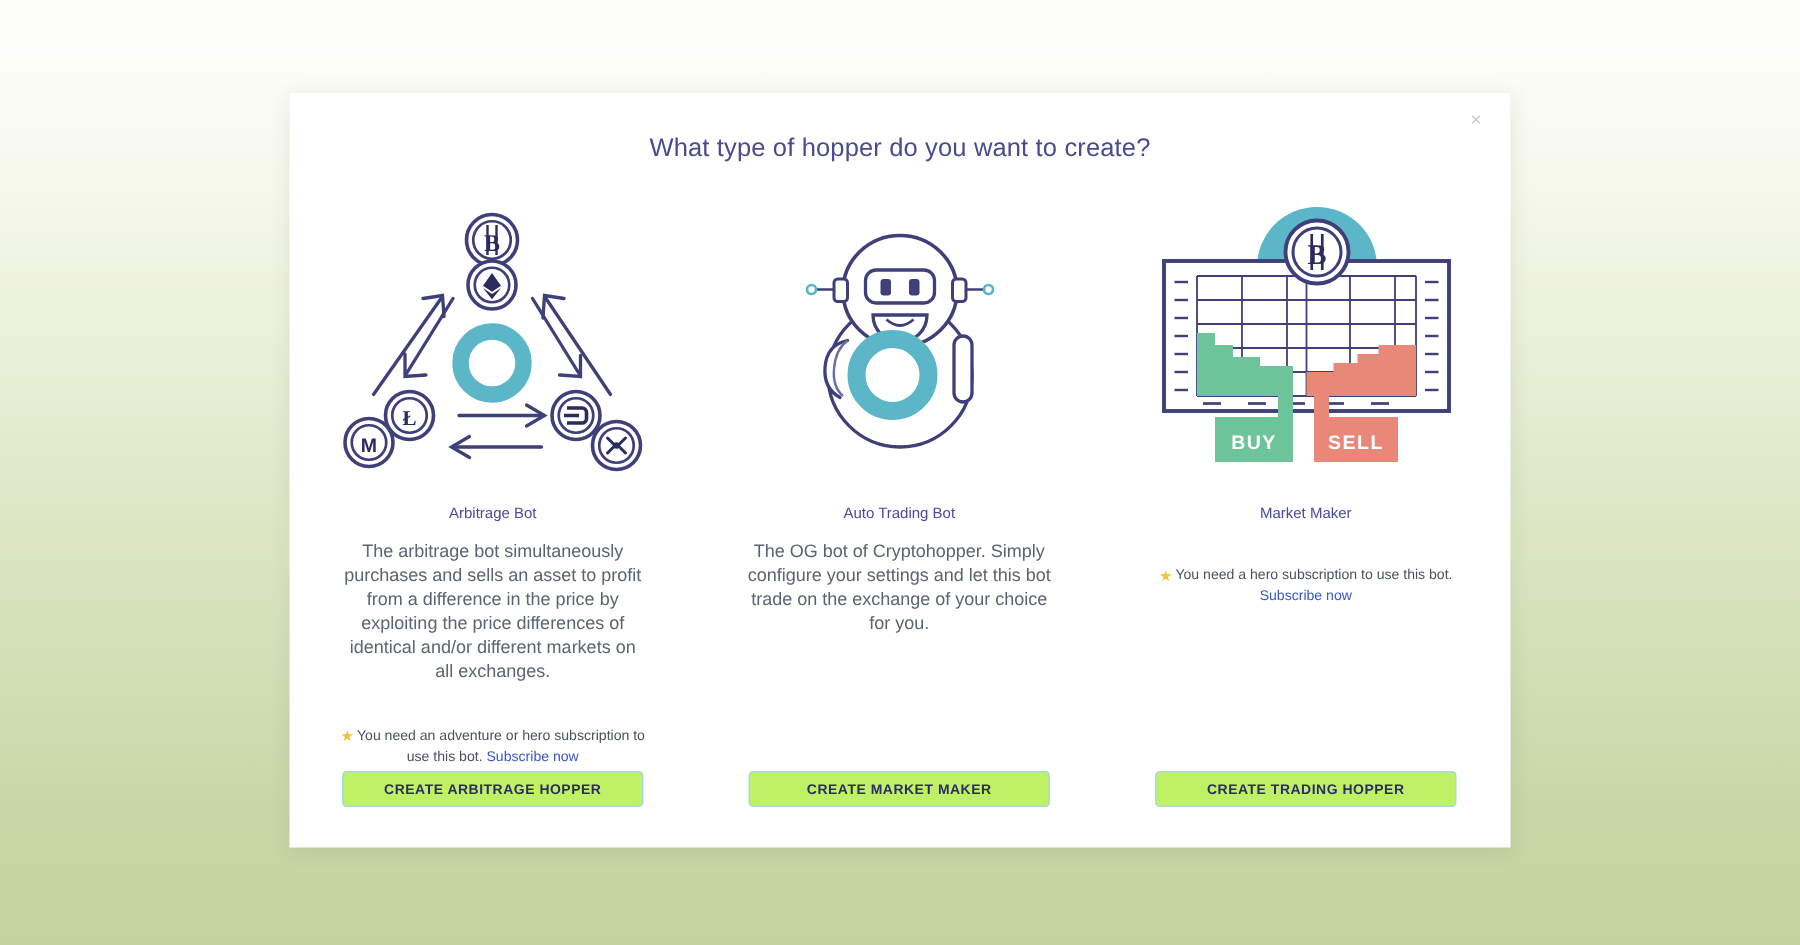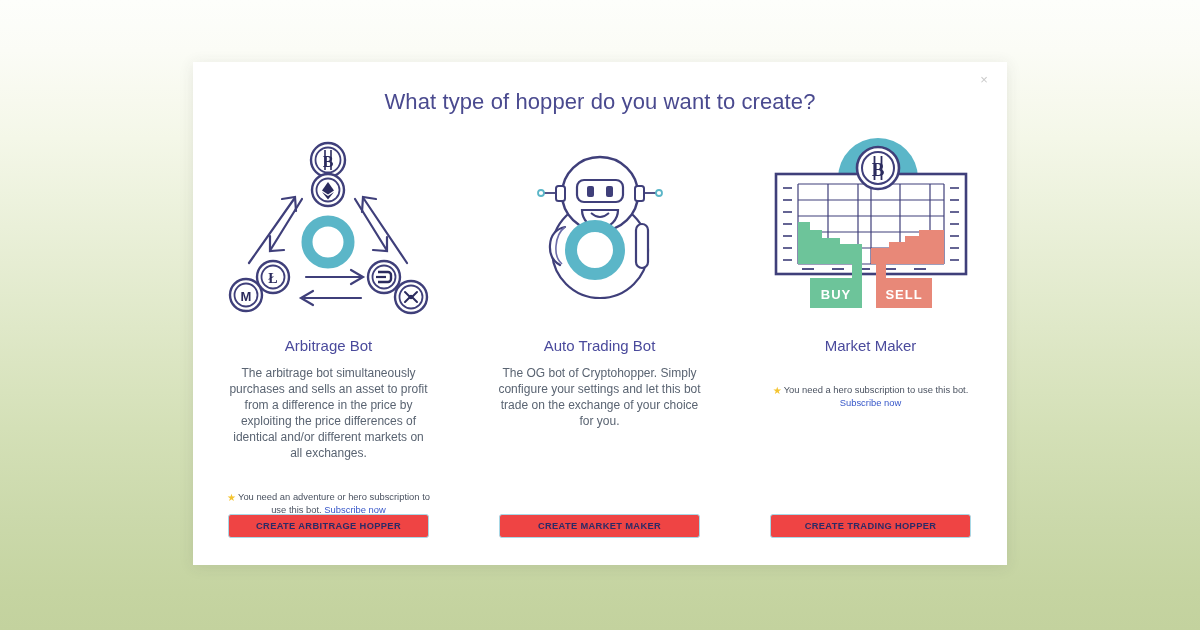--- a/index.html
+++ b/index.html
@@ -55,21 +55,21 @@
     font-family: "Liberation Sans", sans-serif;
   }
 
   .modal-title {
     position: absolute;
     top: 27px;
     left: 0;
     width: 100%;
     text-align: center;
     color: #4a4a8f;
-    font-size: 22px;
+    font-size: 17px;
     font-weight: 400;
     letter-spacing: 0.1px;
   }
 
   
   .cards {
     position: absolute;
     top: 72px;
     left: 0;
     width: 814px;
@@ -89,21 +89,21 @@
     width: 100%;
     display: flex;
     align-items: flex-end;
     justify-content: center;
     padding-bottom: 2px;
   }
 
   .card-title {
     margin-top: 13px;
     color: #4a4a9c;
-    font-size: 15px;
+    font-size: 10px;
     font-weight: 400;
     text-align: center;
   }
 
   .card-desc {
     margin-top: 11px;
     width: 205px;
     color: #5a6472;
     font-size: 12px;
     line-height: 1.34;
@@ -149,21 +149,21 @@
     width: 271px;
     display: flex;
     justify-content: center;
   }
 
   .cta {
     width: 201px;
     height: 24px;
     border: 1px solid #a8d8e6;
     border-radius: 3px;
-    background: #ef4444;
+    background: #bef264;
     color: #2b2b66;
     font-size: 9.3px;
     font-weight: bold;
     letter-spacing: 0.35px;
     cursor: pointer;
     font-family: "Liberation Sans", sans-serif;
     display: flex;
     align-items: center;
     justify-content: center;
   }

